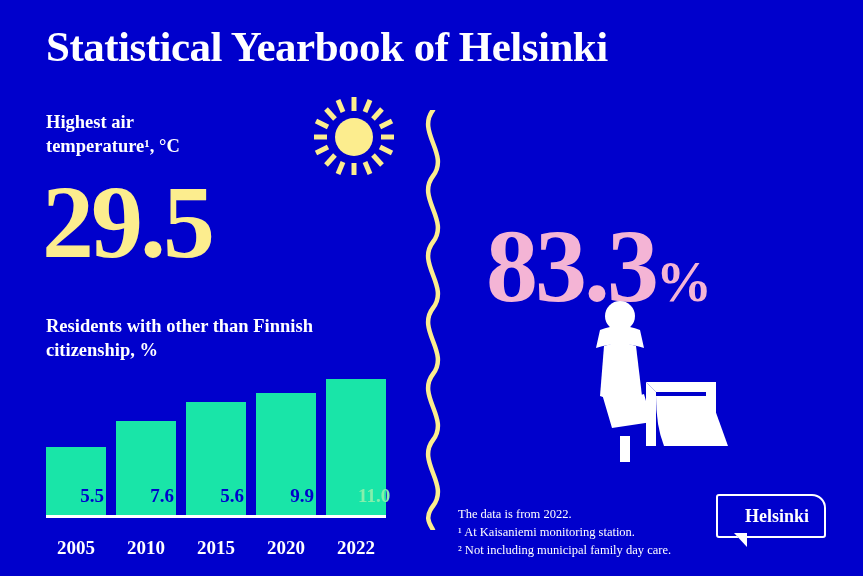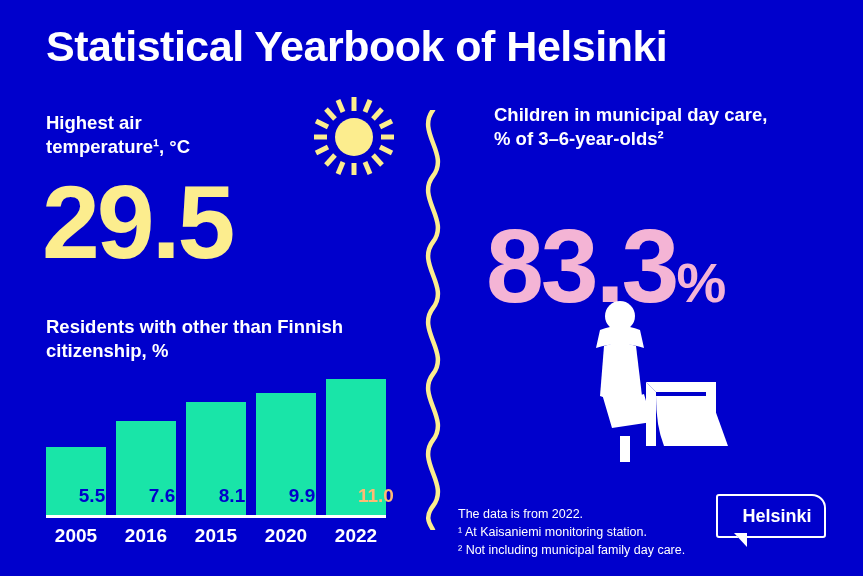--- a/index.html
+++ b/index.html
@@ -9,20 +9,21 @@
     background: #0000cc;
     font-family: "Liberation Sans", sans-serif;
     color: #ffffff;
     overflow: hidden;
     position: relative;
   }
   .page {
     position: relative;
     width: 863px;
     height: 432px;
+    font-family: Liberation Serif, serif;
   }
 
   
   .title {
     position: absolute;
     left: 46px;
     top: 22px;
     font-size: 43px;
     font-weight: 700;
     letter-spacing: -0.5px;
@@ -111,21 +112,21 @@
   }
   .axis-line {
     height: 2.5px;
     background: #ffffff;
     width: 100%;
     margin-top: 0px;
   }
   .ticks {
     display: flex;
     gap: 10px;
-    margin-top: 7px;
+    margin-top: 19px;
   }
   .tick {
     flex: 1;
     text-align: center;
     font-size: 19px;
     font-weight: 700;
     color: #ffffff;
   }
 
   
@@ -267,51 +268,47 @@
         <div class="bar-col">
           <div class="bar" style="height: 68px; background: rgb(25, 229, 168);"></div>
           <div class="bar-val" style="color: rgb(0, 0, 204);">5.5</div>
         </div>
         <div class="bar-col">
           <div class="bar" style="height: 94px; background: rgb(25, 229, 168);"></div>
           <div class="bar-val" style="color: rgb(0, 0, 204);">7.6</div>
         </div>
         <div class="bar-col">
           <div class="bar" style="height: 113px; background: rgb(25, 229, 168);"></div>
-          <div class="bar-val" style="color: rgb(0, 0, 204);">8.1</div>
+          <div class="bar-val" style="color: rgb(0, 0, 204);">5.6</div>
         </div>
         <div class="bar-col">
           <div class="bar" style="height: 122px; background: rgb(25, 229, 168);"></div>
           <div class="bar-val" style="color: rgb(0, 0, 204);">9.9</div>
         </div>
         <div class="bar-col">
           <div class="bar" style="height: 136px; background: rgb(25, 229, 168);"></div>
-          <div class="bar-val" style="color: #fdba74;">11.0</div>
+          <div class="bar-val" style="color: #86efac;">11.0</div>
         </div>
       </div>
     <div class="axis-line"></div>
     <div class="ticks" id="ticks">
         <div class="tick">2005</div>
-        <div class="tick">2016</div>
+        <div class="tick">2010</div>
         <div class="tick">2015</div>
         <div class="tick">2020</div>
         <div class="tick">2022</div>
       </div>
   </div>
 
   <div class="divider">
     <svg viewBox="0 0 50 420" width="50" height="420" aria-hidden="true">
       <path d="M25 0 C 8 22, 42 44, 25 66 C 8 88, 42 110, 25 132 C 8 154, 42 176, 25 198 C 8 220, 42 242, 25 264 C 8 286, 42 308, 25 330 C 8 352, 42 374, 25 396 C 16 408, 22 414, 25 420" fill="none" stroke="#fced8e" stroke-width="4.5" stroke-linecap="round"></path>
     </svg>
   </div>
 
-  <div class="daycare-label">
-    <div>Children in municipal day care,</div>
-    <div>% of 3–6-year-olds²</div>
-  </div>
   <div class="daycare-value">
     <span class="num">83.3</span><span class="pct">%</span>
   </div>
 
   <div class="slide-icon">
     <svg viewBox="0 0 190 170" width="190" height="170" aria-hidden="true">
       <g fill="#ffffff">
 
         <circle cx="60" cy="20" r="15"></circle>
 

